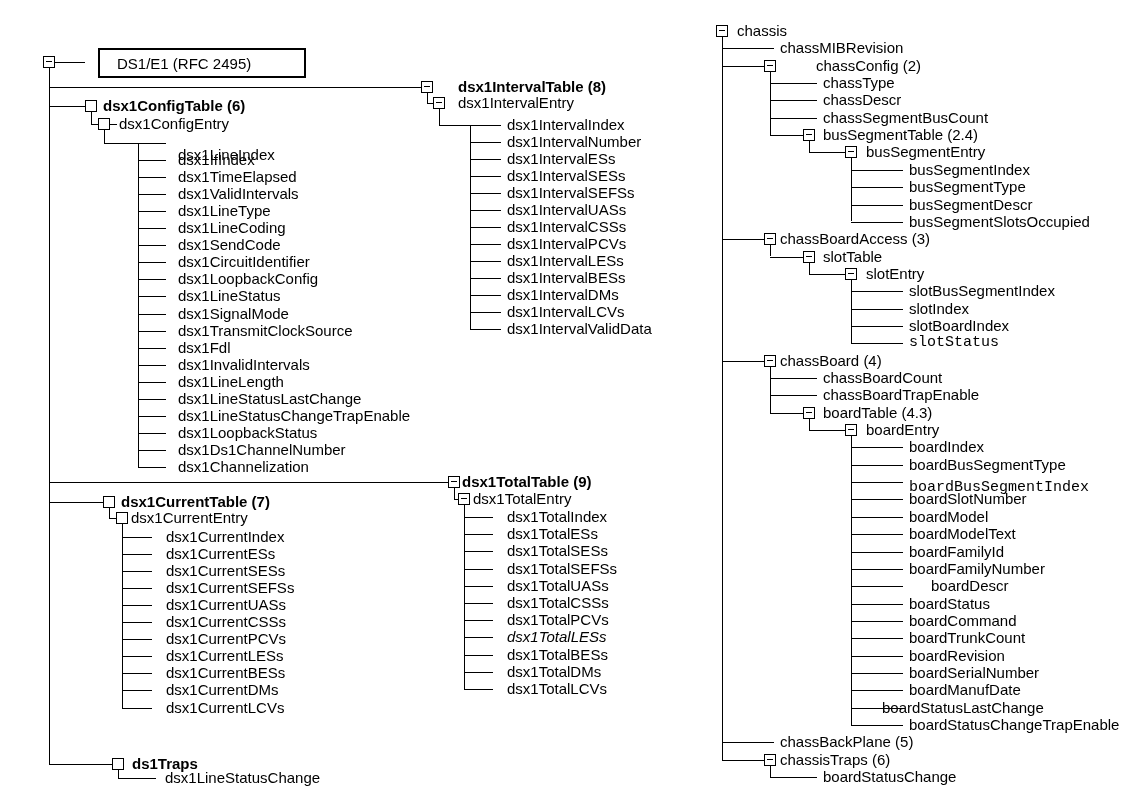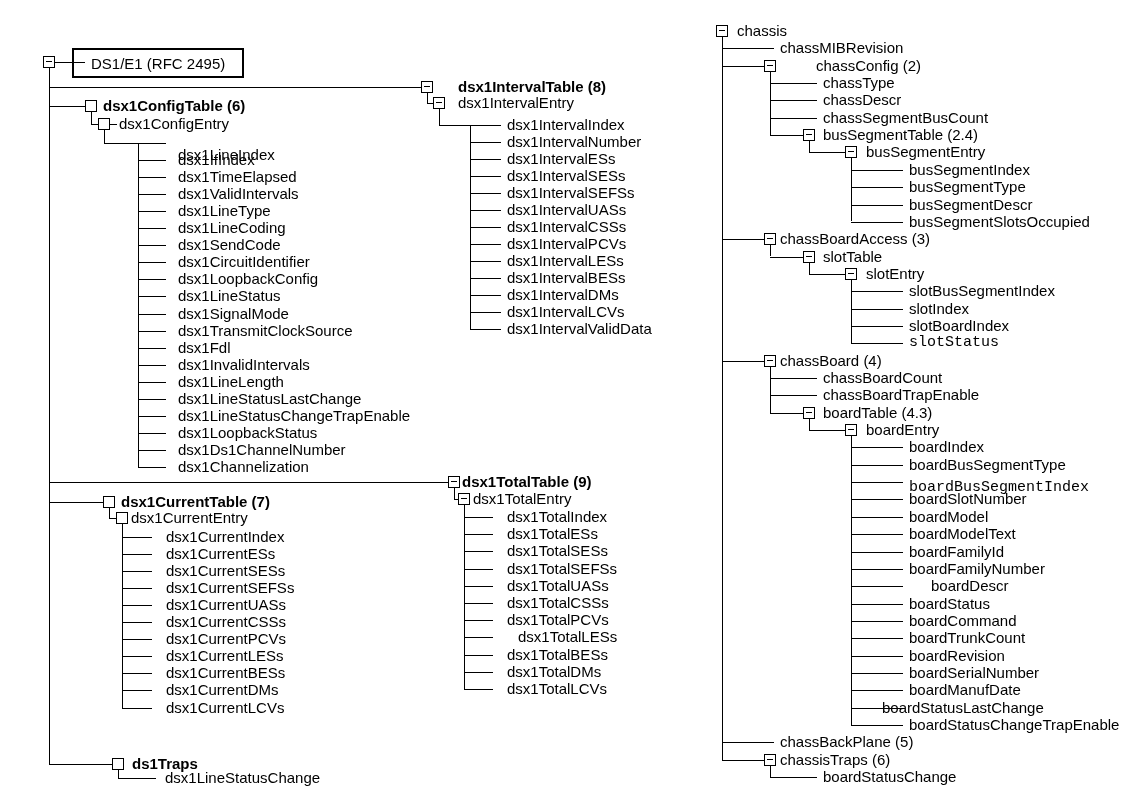--- a/index.html
+++ b/index.html
@@ -5,21 +5,21 @@
   *{margin:0;padding:0;box-sizing:border-box}
   html,body{width:1142px;height:800px;background:#ffffff;overflow:hidden}
   #stage{position:relative;width:1142px;height:800px;
          font-family:"Liberation Sans",sans-serif;font-size:15px;color:#000}
   .hl{position:absolute;height:1px;background:#000}
   .vl{position:absolute;width:1px;background:#000}
   .nbox{position:absolute;width:12px;height:12px;border:1px solid #000;background:#fff}
   .nbox.minus::after{content:"";position:absolute;left:2px;right:2px;top:4px;height:1px;background:#000}
   .lbl{position:absolute;height:16px;line-height:16px;white-space:nowrap}
   .lbl.b{font-weight:bold}
-  #root-rect{position:absolute;left:72px;top:48px;width:172px;height:30px;
+  #root-rect{position:absolute;left:98px;top:48px;width:208px;height:30px;
              border:2px solid #000;background:#fff;display:flex;align-items:center;padding-left:17px}
 </style>
 </head>
 <body>
 
 <div id="stage">
   <div id="root-rect">
     <span>DS1/E1 (RFC 2495)</span>
   </div>
 <div class="nbox minus" style="left: 43px; top: 56px;"></div>
@@ -159,21 +159,21 @@
     <div class="lbl" style="left: 507px; top: 543px;">dsx1TotalSESs</div>
     <div class="hl" style="left: 464px; top: 569px; width: 29px;"></div>
     <div class="lbl" style="left: 507px; top: 561px;">dsx1TotalSEFSs</div>
     <div class="hl" style="left: 464px; top: 586px; width: 29px;"></div>
     <div class="lbl" style="left: 507px; top: 578px;">dsx1TotalUASs</div>
     <div class="hl" style="left: 464px; top: 603px; width: 29px;"></div>
     <div class="lbl" style="left: 507px; top: 595px;">dsx1TotalCSSs</div>
     <div class="hl" style="left: 464px; top: 620px; width: 29px;"></div>
     <div class="lbl" style="left: 507px; top: 612px;">dsx1TotalPCVs</div>
     <div class="hl" style="left: 464px; top: 637px; width: 29px;"></div>
-    <div class="lbl" style="left: 518px; top: 629px;">dsx1TotalLESs</div>
+    <div class="lbl" style="left: 507px; top: 629px; font-style: italic;">dsx1TotalLESs</div>
     <div class="hl" style="left: 464px; top: 655px; width: 29px;"></div>
     <div class="lbl" style="left: 507px; top: 647px;">dsx1TotalBESs</div>
     <div class="hl" style="left: 464px; top: 672px; width: 29px;"></div>
     <div class="lbl" style="left: 507px; top: 664px;">dsx1TotalDMs</div>
     <div class="hl" style="left: 464px; top: 689px; width: 29px;"></div>
     <div class="lbl" style="left: 507px; top: 681px;">dsx1TotalLCVs</div>
     <div class="nbox" style="left: 112px; top: 758px;"></div>
     <div class="lbl b" style="left: 132px; top: 756px;">ds1Traps</div>
     <div class="vl" style="left: 118px; top: 770px; height: 8px;"></div>
     <div class="hl" style="left: 118px; top: 778px; width: 38px;"></div>

